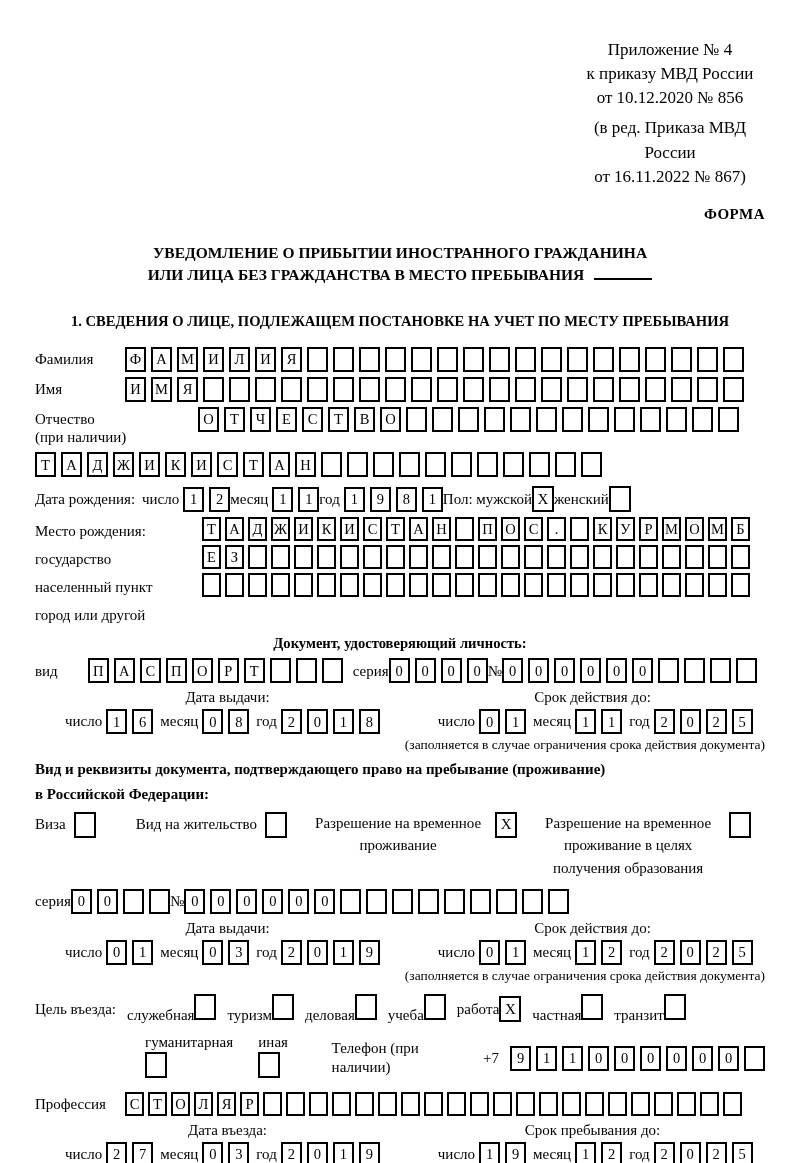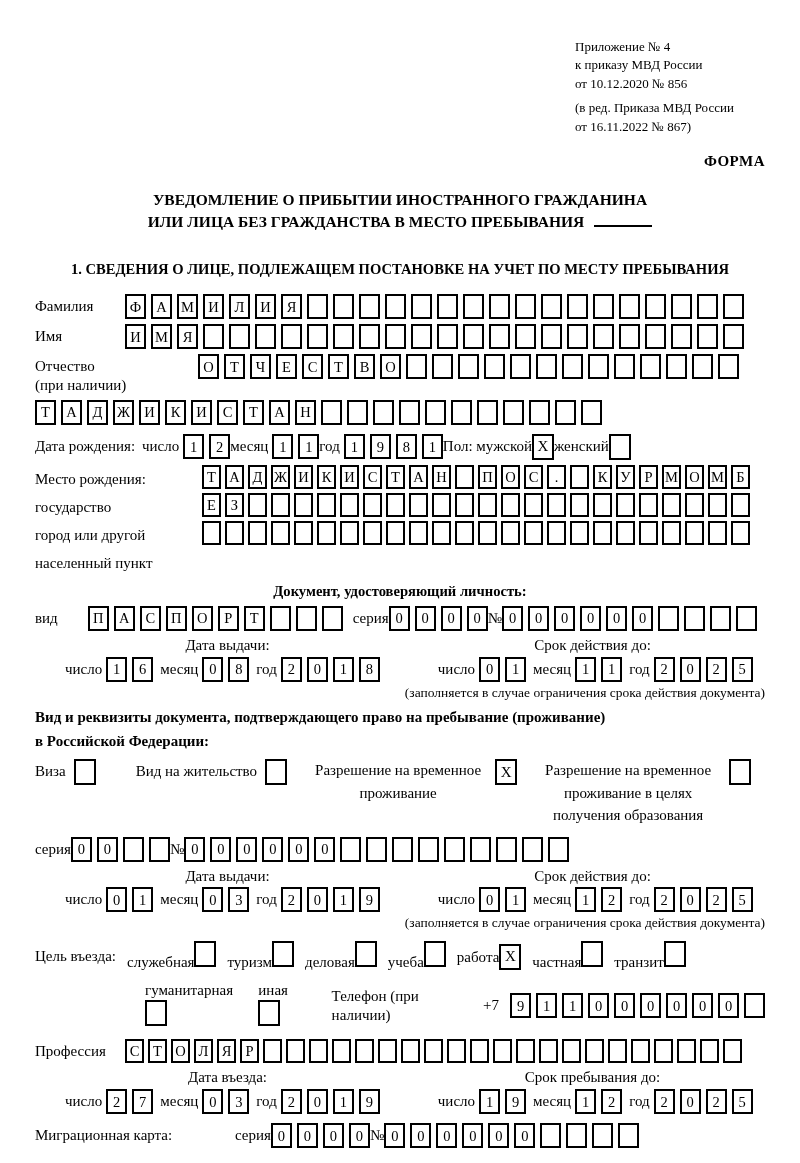--- a/index.html
+++ b/index.html
@@ -3,21 +3,21 @@
 <meta charset="utf-8">
 <style>
   html,body{margin:0;padding:0;background:#fff;}
   .page{
     width:800px;height:1163px;box-sizing:border-box;
     padding:38px 35px 20px 35px;overflow:hidden;position:relative;
     background:#fff;color:#000;
     font-family:"Liberation Serif","DejaVu Serif",serif;font-size:15px;line-height:1.25;
   }
   
-  .appendix{width:190px;margin-left:auto;font-size:13px;line-height:1.42;}
+  .appendix{width:190px;margin-left:auto;font-size:17px;line-height:1.42;text-align:center;}
   .appendix .gap{height:6px;}
   .forma{margin-top:16px;text-align:right;font-weight:bold;font-size:15px;letter-spacing:.5px;}
   
   .title{margin-top:18px;text-align:center;font-weight:bold;font-size:15.5px;line-height:1.45;font-family:Liberation Serif, serif;}
   .title-underline{display:inline-block;width:58px;border-bottom:2px solid #000;margin-left:10px;vertical-align:baseline;}
   .sec-heading{margin-top:26px;margin-bottom:16px;text-align:center;font-weight:bold;font-size:14.6px;}
   
   .frow{display:flex;align-items:flex-start;margin-bottom:5px;}
   .flabel{flex:0 0 auto;padding-top:3px;}
   .w90{width:90px;}
@@ -234,22 +234,22 @@
     <span>Пол: мужской</span>
     <span class="cbox">X</span>
     <span>женский</span>
     <span class="cbox"></span>
   </div>
 
   <div class="frow">
     <div class="flabel w167 mlabel" style="padding-top:0;">
       <div>Место рождения:</div>
       <div>государство</div>
+      <div>населенный пункт</div>
       <div>город или другой</div>
-      <div>населенный пункт</div>
     </div>
     <div class="stack">
       <div class="boxrow sz24">
           <span class="box">Т</span>
           <span class="box">А</span>
           <span class="box">Д</span>
           <span class="box">Ж</span>
           <span class="box">И</span>
           <span class="box">К</span>
           <span class="box">И</span>

